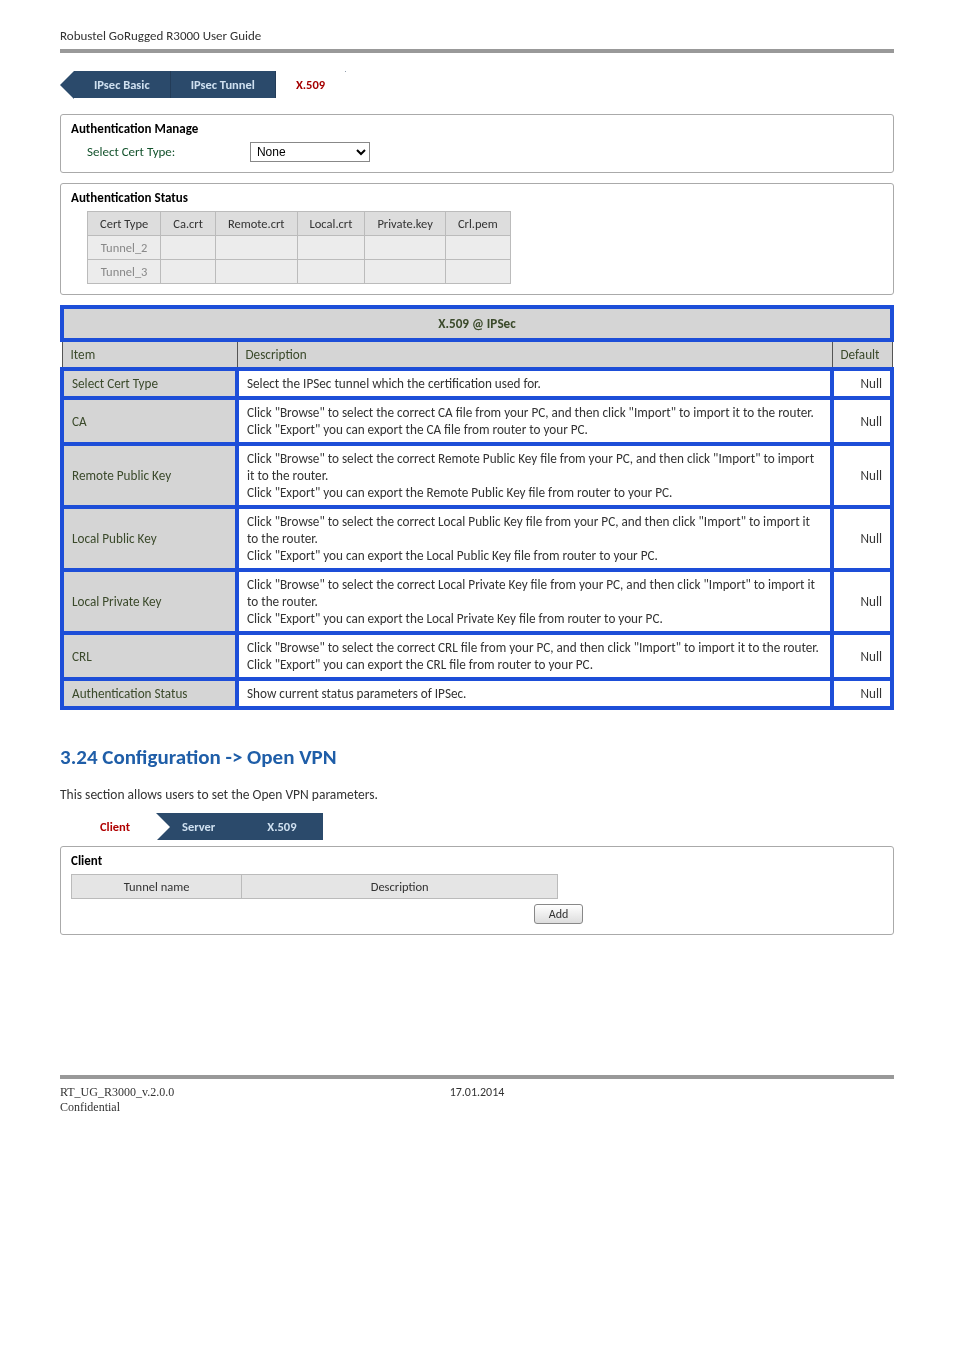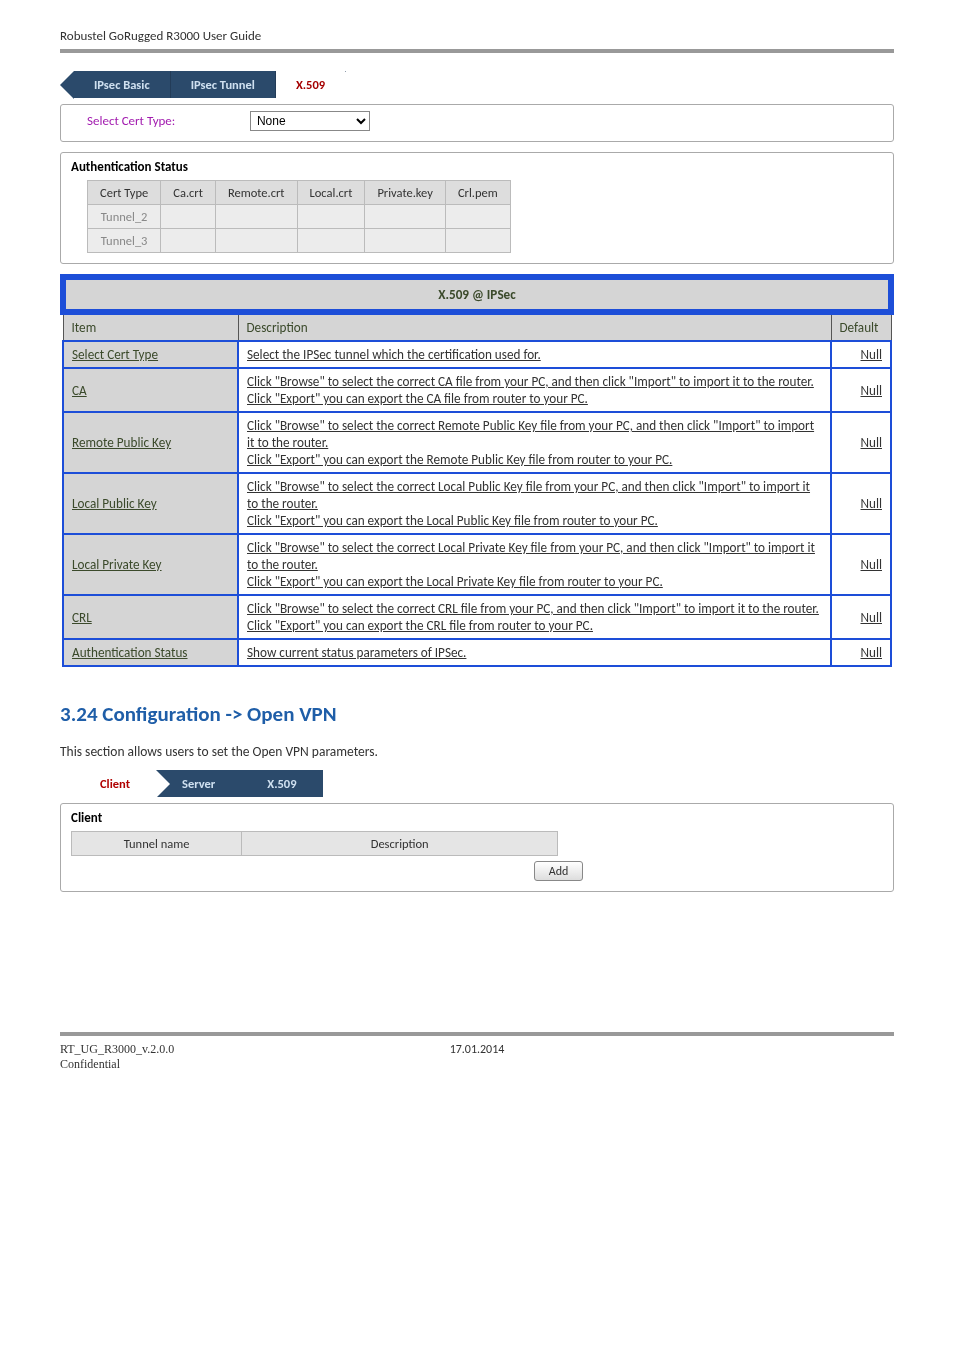--- a/index.html
+++ b/index.html
@@ -17,21 +17,21 @@
     padding-bottom: 6px;
   }
   hr.topbar {
     border: none;
     height: 4px;
     background: #999;
     margin: 0 0 18px 0;
   }
 
   
-  .tabs { display: flex; margin-bottom: 6px; }
+  .tabs { display: flex; margin-bottom: 16px; }
   .tab {
     font-size: 12.5px;
     font-weight: bold;
     padding: 6px 20px;
     background: #2b4a6b;
     color: #cfe0f0;
     border-right: 1px solid #233c58;
     position: relative;
   }
   .tab.active { background: #fff; color: #a50000; }
@@ -57,21 +57,21 @@
   
   .box {
     border: 1px solid #aaa;
     border-radius: 3px;
     background: #fff;
     margin-bottom: 10px;
     padding: 6px 10px 10px 10px;
     font-size: 13px;
   }
   .box-title { font-weight: bold; font-size: 13px; color: #000; margin-bottom: 6px; }
-  .row-label { display: inline-block; width: 160px; color: #a21caf; }
+  .row-label { display: inline-block; width: 160px; color: #14532d; }
   select.plain {
     font-size: 12px;
     padding: 1px 2px;
     border: 1px solid #888;
     background: #fff;
     min-width: 120px;
   }
 
   
   table.status {
@@ -103,36 +103,35 @@
     border-collapse: collapse;
     font-size: 13.2px;
     color: #333;
     margin-top: 10px;
   }
   table.desc th.title {
     background: #d5d5d5;
     text-align: center;
     font-weight: bold;
     padding: 6px;
-    border: 6px solid #1d4ed8;
+    border: 4px solid #1d4ed8;
     color: #3b4a2b;
   }
   table.desc th.col {
     background: #d5d5d5;
     text-align: left;
     padding: 4px 8px;
     border: 1px solid #555;
     font-weight: normal;
     color: #3b4a2b;
   }
   table.desc td {
-    border: 2px solid #1d4ed8;
+    border: 4px solid #1d4ed8;
     padding: 4px 8px;
     vertical-align: middle;
-    text-decoration: underline;
   }
   table.desc td.shade { background: #d5d5d5; color: #3b4a2b; }
   table.desc td.default { text-align: right; width: 60px; }
 
   h2.section {
     font-size: 21px;
     color: #1f5ea8;
     font-weight: bold;
     margin: 34px 0 16px 0;
   }
@@ -220,20 +219,21 @@
   <div class="doc-header">Robustel GoRugged R3000 User Guide</div>
   <hr class="topbar">
 
   <div class="tabs" style="margin-left:14px;">
     <div class="tab first">IPsec Basic</div>
     <div class="tab">IPsec Tunnel</div>
     <div class="tab active">X.509</div>
   </div>
 
   <div class="box">
+    <div class="box-title">Authentication Manage</div>
     <span class="row-label" style="margin-left:16px;">Select Cert Type:</span>
     <select class="plain">
       <option>None</option>
     </select>
   </div>
 
   <div class="box">
     <div class="box-title">Authentication Status</div>
     <table class="status" style="margin-left:16px;">
       <tbody>

